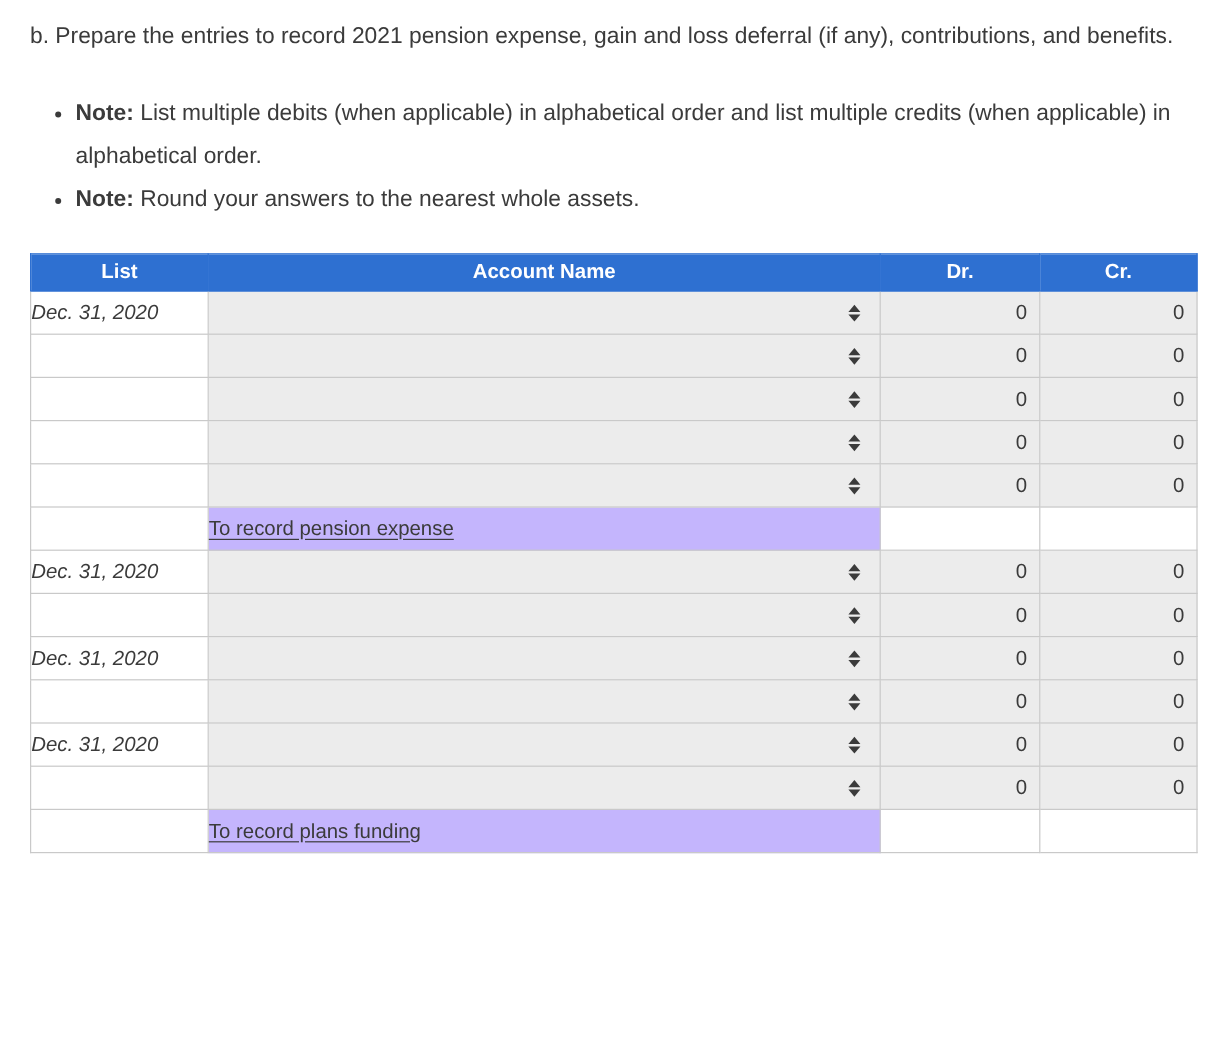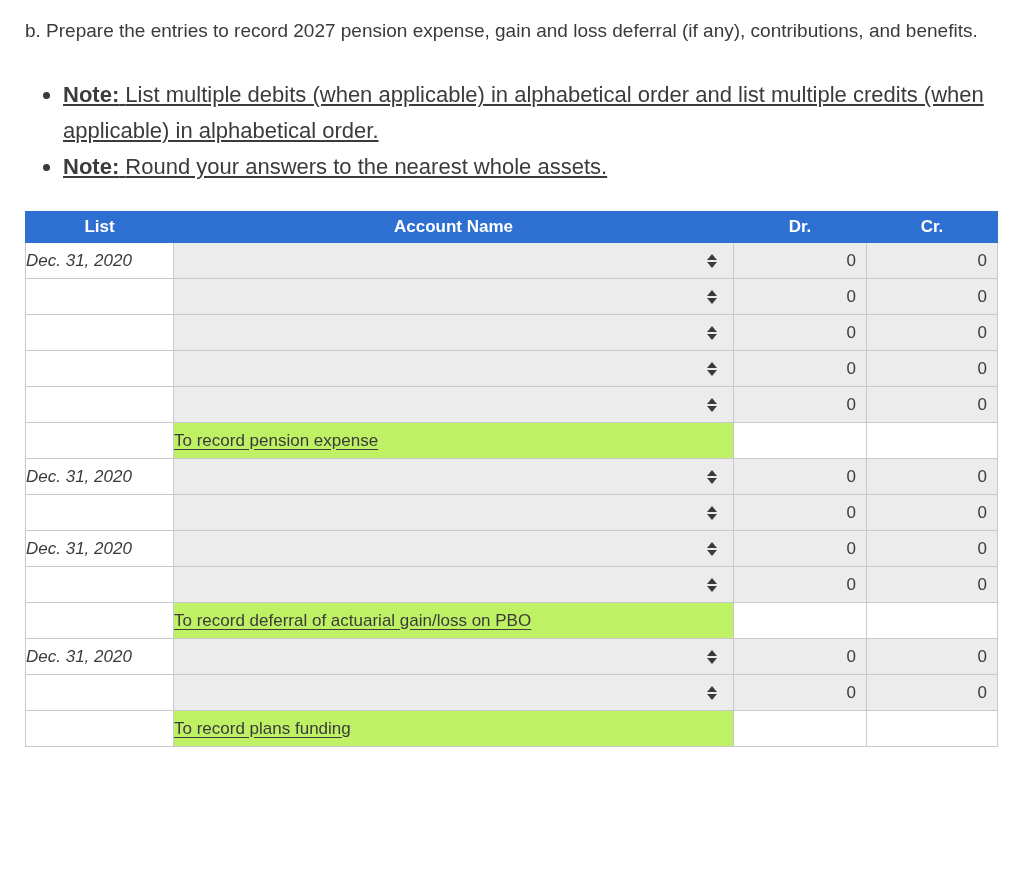--- a/index.html
+++ b/index.html
@@ -19,24 +19,23 @@
     margin: 0 0 28px 0;
     max-width: 995px;
   }
 
   ul.notes {
     margin: 0 0 26px 0;
     padding-left: 38px;
     list-style: disc;
   }
   ul.notes li {
-    font-size: 22px;
+    font-size: 19px;
     line-height: 36px;
     max-width: 950px;
-    text-decoration: underline;
   }
   ul.notes b { font-weight: bold; }
 
   table.journal {
     border-collapse: collapse;
     width: 972px;
     table-layout: fixed;
   }
   table.journal th {
     background: var(--header-bg, #2e70d1);
@@ -51,21 +50,21 @@
   table.journal td {
     border: 1px solid var(--border, #c9c9c9);
     height: 36px;
     font-size: 17px;
     padding: 0;
     vertical-align: middle;
   }
   td.c-date { padding: 0 8px; background: #ffffff; white-space: nowrap; font-style: italic; }
   td.c-account { background: var(--input-bg, #ececec); }
   td.c-num { background: var(--input-bg, #ececec); }
-  td.c-memo { padding: 0 8px; background: #bef264; }
+  td.c-memo { padding: 0 8px; background: #c4b5fd; }
   td.c-blank { background: #ffffff; }
 
   .select {
     display: flex;
     align-items: center;
     justify-content: flex-end;
     height: 100%;
     padding-right: 16px;
     cursor: pointer;
   }
@@ -93,21 +92,21 @@
   .memo-text {
     text-decoration: underline;
     text-underline-offset: 3px;
   }
 </style>
 </head>
 <body>
 
 <div class="page">
 
-  <p class="prompt">b. Prepare the entries to record 2027 pension expense, gain and loss deferral (if any), contributions, and benefits.</p>
+  <p class="prompt">b. Prepare the entries to record 2021 pension expense, gain and loss deferral (if any), contributions, and benefits.</p>
 
   <ul class="notes">
     <li><b>Note:</b> <span>List multiple debits (when applicable) in alphabetical order and list multiple credits (when applicable) in alphabetical order.</span></li>
     <li><b>Note:</b> <span>Round your answers to the nearest whole assets.</span></li>
   </ul>
 
   <table class="journal">
     <colgroup>
       <col style="width:148px">
       <col style="width:560px">
@@ -260,26 +259,20 @@
             </div>
           </td>
         <td class="c-num">
             <div class="num">0</div>
           </td>
         <td class="c-num">
             <div class="num">0</div>
           </td>
       </tr>
 
-      <tr>
-        <td class="c-date"></td>
-        <td class="c-memo"><span class="memo-text">To record deferral of actuarial gain/loss on PBO</span></td>
-        <td class="c-blank"></td>
-        <td class="c-blank"></td>
-      </tr>
 
       <tr>
         <td class="c-date">Dec. 31, 2020</td>
         <td class="c-account">
             <div class="select">
               <span class="spinner"></span>
             </div>
           </td>
         <td class="c-num">
             <div class="num">0</div>

